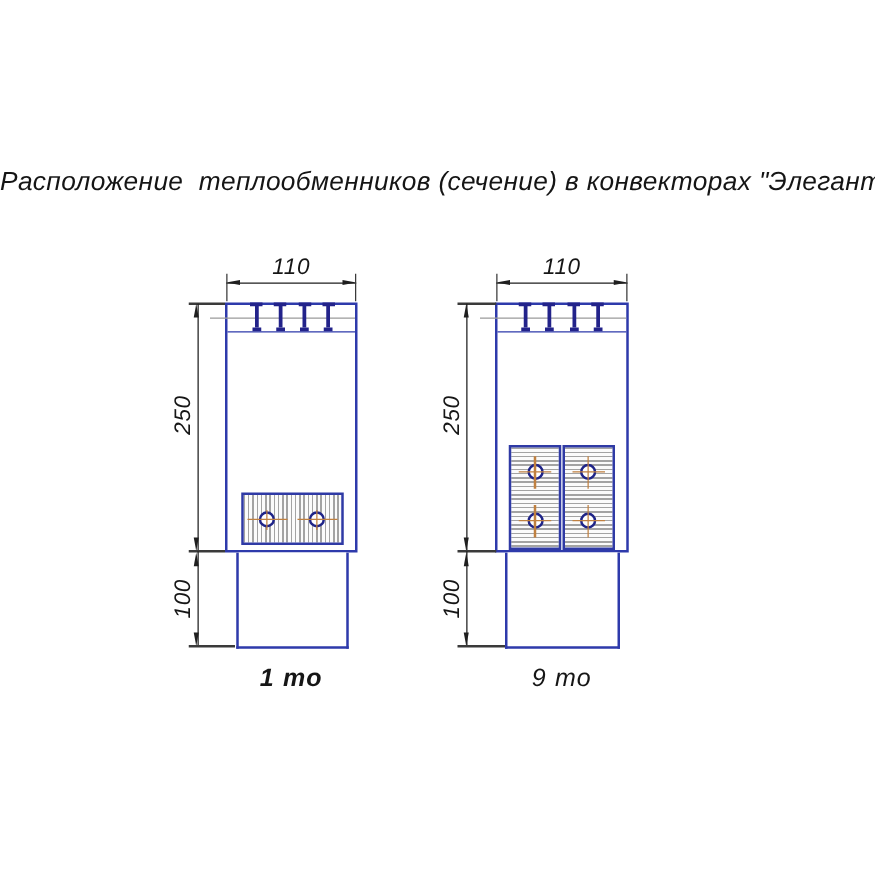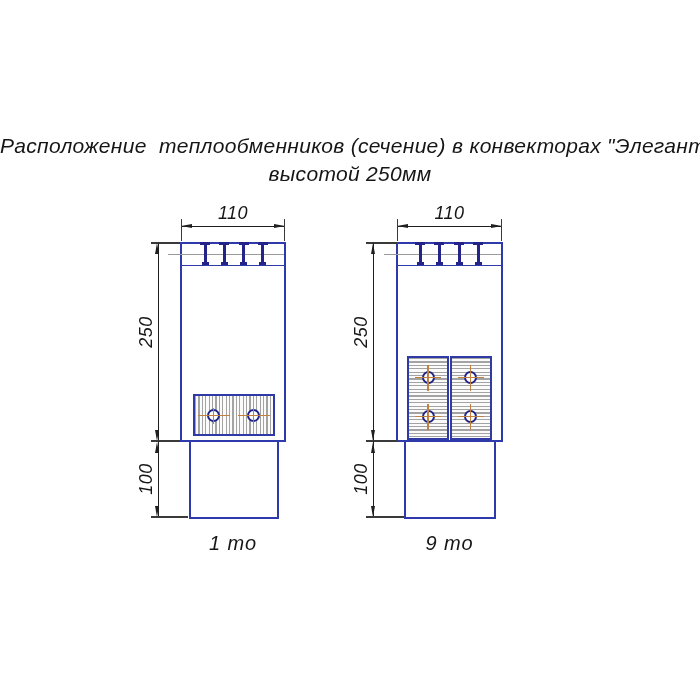--- a/index.html
+++ b/index.html
@@ -47,21 +47,20 @@
   .caption { position:absolute; font-size:20px; font-style:italic; text-align:center;
              letter-spacing:1px; color:#161616; }
 </style>
 </head>
 <body>
 
 <div id="canvas">
 
   <div class="title-wrap">
     <div class="title-line">Расположение  теплообменников (сечение) в конвекторах "Элегант"</div>
-    <div class="title-line">высотой 250мм</div>
   </div>
 
   <div>
 
     <div class="dimtext" style="left:180px; top:203px; width:106px;">110</div>
     <div class="ln" style="left:181px; top:226px; width:104px; height:1.2px;"></div>
     <div class="arr arr-l" style="left:181px; top:224px;"></div>
     <div class="arr arr-r" style="left:274px; top:224px;"></div>
     <div class="ext" style="left:181px; top:219px; width:1.2px; height:22px;"></div>
     <div class="ext" style="left:284px; top:219px; width:1.2px; height:22px;"></div>
@@ -107,21 +106,21 @@
     <div class="arr arr-d" style="left:155.3px; top:430px;"></div>
     <div class="dimtext vtext" style="left:116px; top:322px;">250</div>
 
     <div class="ext" style="left:151px; top:440.4px; width:29px; height:1.2px;"></div>
     <div class="ln" style="left:157.5px; top:441px; width:1.2px; height:76px;"></div>
     <div class="arr arr-u" style="left:155.3px; top:441.5px;"></div>
     <div class="arr arr-d" style="left:155.3px; top:506px;"></div>
     <div class="ext" style="left:151px; top:516.4px; width:37px; height:1.2px;"></div>
     <div class="dimtext vtext" style="left:116px; top:469px;">100</div>
 
-    <div class="caption" style="left:180px; top:532px; width:106px;">1 то</div>
+    <div class="caption" style="left:180px; top:532px; width:106px;font-weight:bold;">1 то</div>
   </div>
 
   <div>
 
     <div class="dimtext" style="left:396px; top:203px; width:107px;">110</div>
     <div class="ln" style="left:397px; top:226px; width:105px; height:1.2px;"></div>
     <div class="arr arr-l" style="left:397px; top:224px;"></div>
     <div class="arr arr-r" style="left:491px; top:224px;"></div>
     <div class="ext" style="left:397px; top:219px; width:1.2px; height:22px;"></div>
     <div class="ext" style="left:501px; top:219px; width:1.2px; height:22px;"></div>

